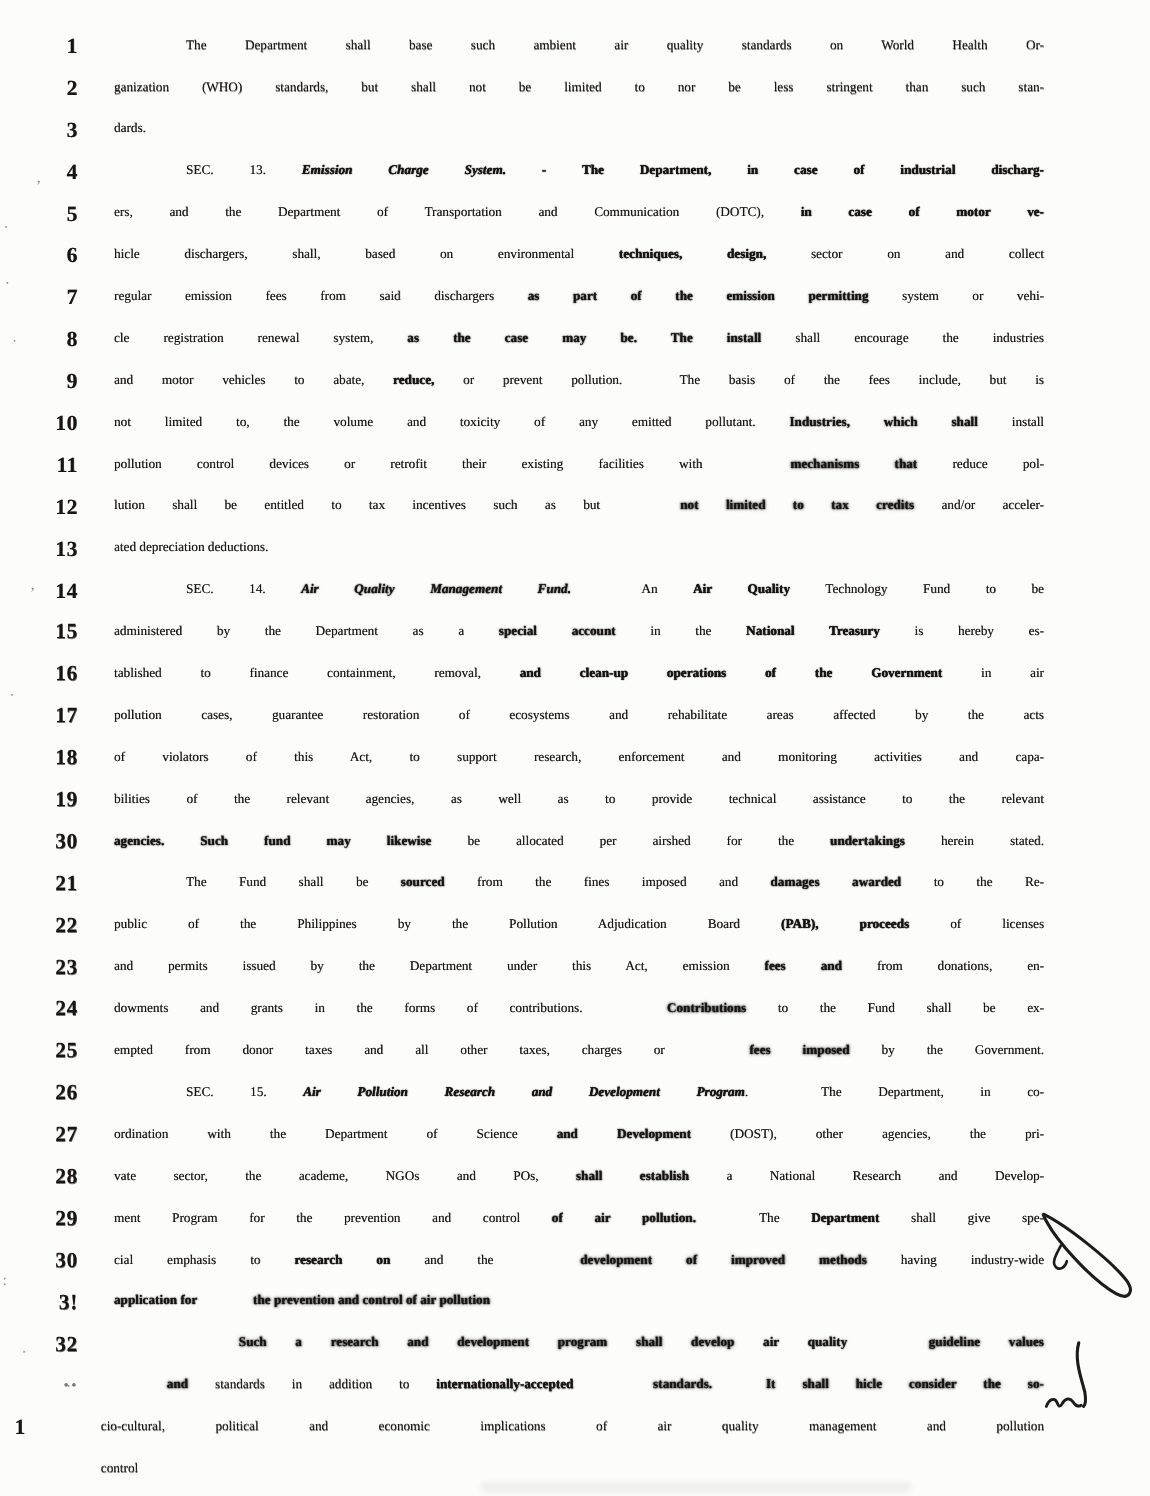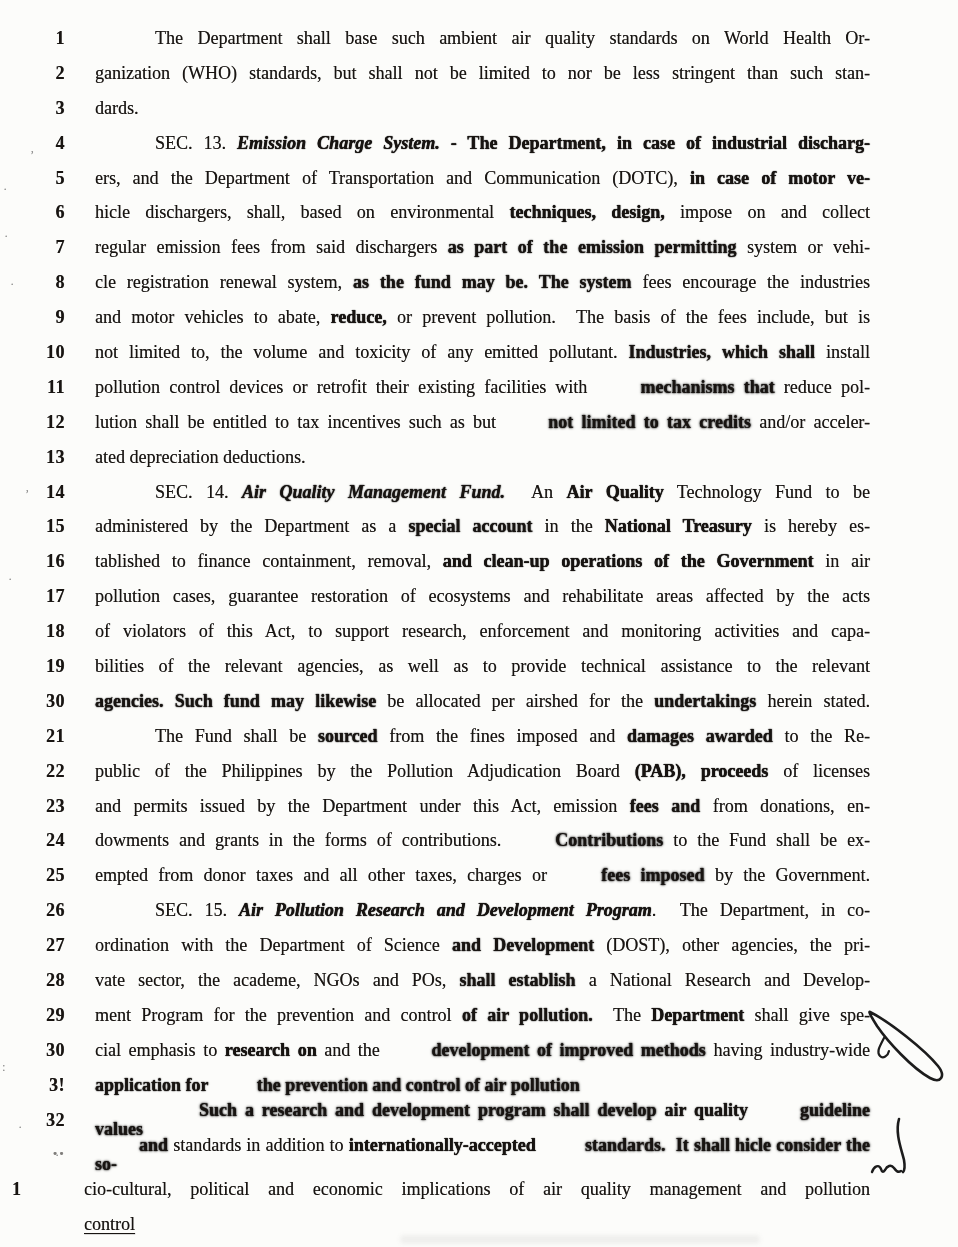--- a/index.html
+++ b/index.html
@@ -15,27 +15,27 @@
   .num{
     flex:none;width:65px;text-align:right;
     font-weight:bold;font-size:18px;
     text-shadow:0.3px 0.3px 0.5px rgba(0,0,0,.55);
     letter-spacing:.5px;
   }
   .faded{opacity:.55;filter:blur(.4px);}
   .nleft .num{text-align:left;padding-left:12px;box-sizing:border-box;}
   .text{
     flex:1;margin-left:30px;margin-right:88px;
-    font-size:18px;line-height:1.05;white-space:pre-wrap;
+    font-size:11px;line-height:1.05;white-space:pre-wrap;
     text-shadow:0.25px 0.25px 0.45px rgba(0,0,0,.55);
   }
   .jst .text{text-align:justify;text-align-last:justify;}
   .indent .text{text-indent:60px;}
   .shift .text{margin-left:19px;}
-  .u .text span{text-decoration:underline;text-underline-offset:3px;}
+  .u .text span{text-underline-offset:3px;}
   .it{font-style:italic;}
   .bd{font-weight:bold;}
   .s1{font-weight:600;text-shadow:0 0 .7px #000,.3px .3px 1px rgba(0,0,0,.7);}
   .s2{font-weight:700;text-shadow:0 0 1px #000,0 0 1.8px rgba(0,0,0,.55);filter:blur(.2px);}
   .s3{font-weight:700;filter:blur(.65px);text-shadow:0 0 1.3px #000,0 0 2.8px rgba(0,0,0,.8);margin-left:44px;}
   .pen{position:absolute;left:0;top:0;pointer-events:none;}
   .artifact{position:absolute;color:rgba(30,30,30,.55);font-size:13px;line-height:1;}
   .bottom-smudge{
     position:absolute;left:400px;top:1235px;width:360px;height:9px;
     background:rgba(70,70,70,.07);filter:blur(2px);border-radius:4px;
@@ -61,29 +61,29 @@
       <div class="line indent jst">
         <span class="num">4</span>
         <span class="text"><span>SEC. 13. </span><span class="it bd s1">Emission Charge System.</span><span class="s1"> - The Department, in case of industrial discharg-</span></span>
       </div>
       <div class="line jst">
         <span class="num">5</span>
         <span class="text"><span>ers, and the Department of Transportation and Communication (DOTC), </span><span class="s1">in case of motor ve-</span></span>
       </div>
       <div class="line jst">
         <span class="num">6</span>
-        <span class="text"><span>hicle dischargers, shall, based on environmental </span><span class="s1">techniques, design,</span><span> impose on and collect</span></span>
+        <span class="text"><span>hicle dischargers, shall, based on environmental </span><span class="s1">techniques, design,</span><span> sector on and collect</span></span>
       </div>
       <div class="line jst">
         <span class="num">7</span>
         <span class="text"><span>regular emission fees from said dischargers </span><span class="s2">as part of the emission permitting</span><span> system or vehi-</span></span>
       </div>
       <div class="line jst">
         <span class="num">8</span>
-        <span class="text"><span>cle registration renewal system, </span><span class="s2">as the fund may be. The system</span><span> fees encourage the industries</span></span>
+        <span class="text"><span>cle registration renewal system, </span><span class="s2">as the case may be. The install</span><span> shall encourage the industries</span></span>
       </div>
       <div class="line jst">
         <span class="num">9</span>
         <span class="text"><span>and motor vehicles to abate, </span><span class="s1">reduce,</span><span> or prevent pollution.  The basis of the fees include, but is</span></span>
       </div>
       <div class="line jst">
         <span class="num">10</span>
         <span class="text"><span>not limited to, the volume and toxicity of any emitted pollutant. </span><span class="s2">Industries, which shall</span><span> install</span></span>
       </div>
       <div class="line jst">

